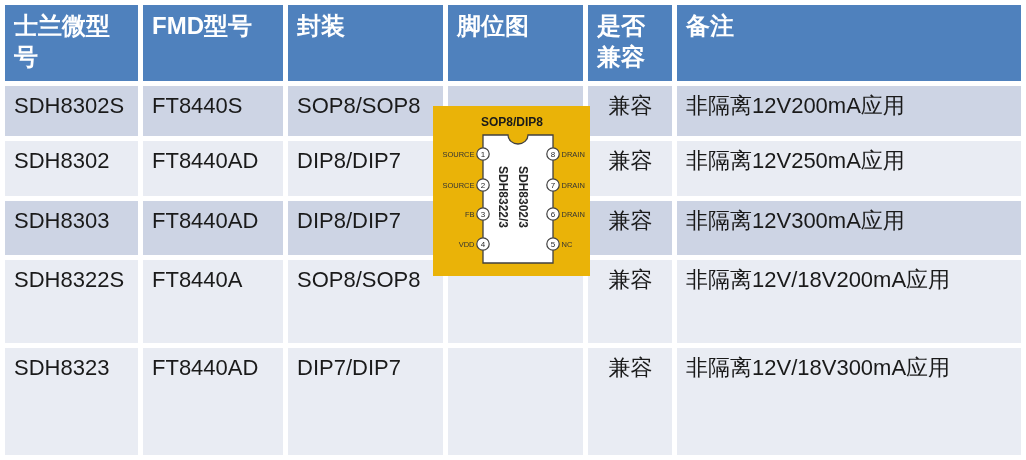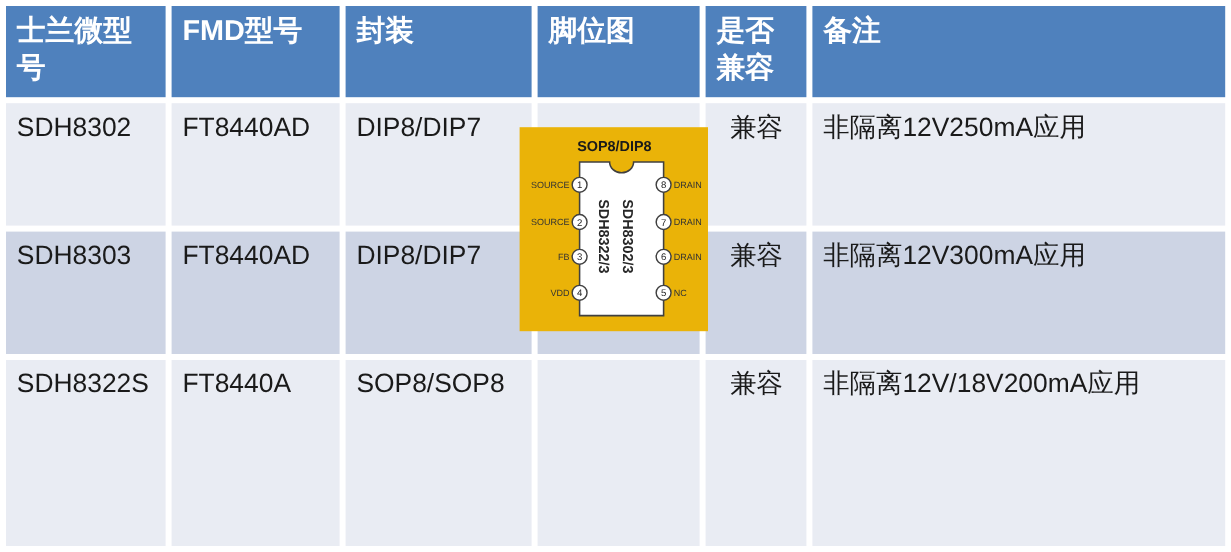--- a/index.html
+++ b/index.html
@@ -85,20 +85,28 @@
       <tr class="hrow">
         <th>士兰微型号</th>
         <th>FMD型号</th>
         <th>封装</th>
         <th>脚位图</th>
         <th class="th-compat">是否兼容</th>
         <th>备注</th>
       </tr>
     </thead>
     <tbody>
+      <tr class="h1 band-dark">
+        <td>SDH8302S</td>
+        <td>FT8440S</td>
+        <td>SOP8/SOP8</td>
+        <td></td>
+        <td class="td-compat">兼容</td>
+        <td>非隔离12V200mA应用</td>
+      </tr>
       <tr class="h2 band-light">
         <td>SDH8302</td>
         <td>FT8440AD</td>
         <td>DIP8/DIP7</td>
         <td></td>
         <td class="td-compat">兼容</td>
         <td>非隔离12V250mA应用</td>
       </tr>
       <tr class="h3 band-dark">
         <td>SDH8303</td>
@@ -108,20 +116,28 @@
         <td class="td-compat">兼容</td>
         <td>非隔离12V300mA应用</td>
       </tr>
       <tr class="h4 band-light">
         <td>SDH8322S</td>
         <td>FT8440A</td>
         <td>SOP8/SOP8</td>
         <td></td>
         <td class="td-compat">兼容</td>
         <td>非隔离12V/18V200mA应用</td>
+      </tr>
+      <tr class="h6 band-light">
+        <td>SDH8323</td>
+        <td>FT8440AD</td>
+        <td>DIP7/DIP7</td>
+        <td></td>
+        <td class="td-compat">兼容</td>
+        <td>非隔离12V/18V300mA应用</td>
       </tr>
     </tbody>
   </table>
 
   <div class="pinout">
     <svg width="157" height="170" viewBox="0 0 157 170">
       <text class="pin-title" x="79" y="20">SOP8/DIP8</text>
 
       <path class="chip-body" d="M 50 157 L 50 29 L 75 29 A 10 9 0 0 0 95 29 L 120 29 L 120 157 Z"></path>
 

